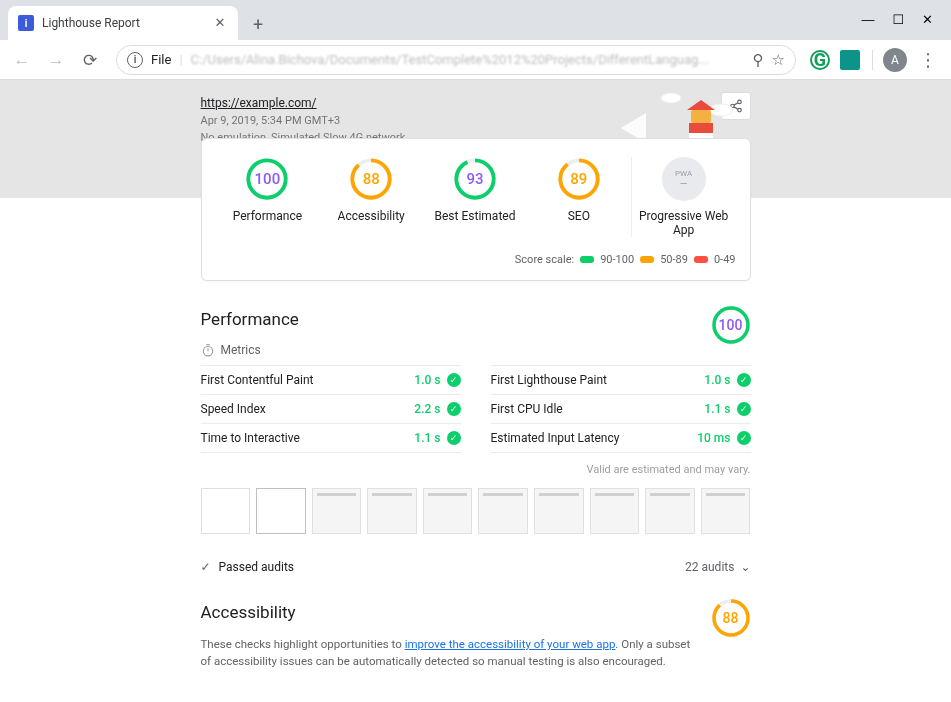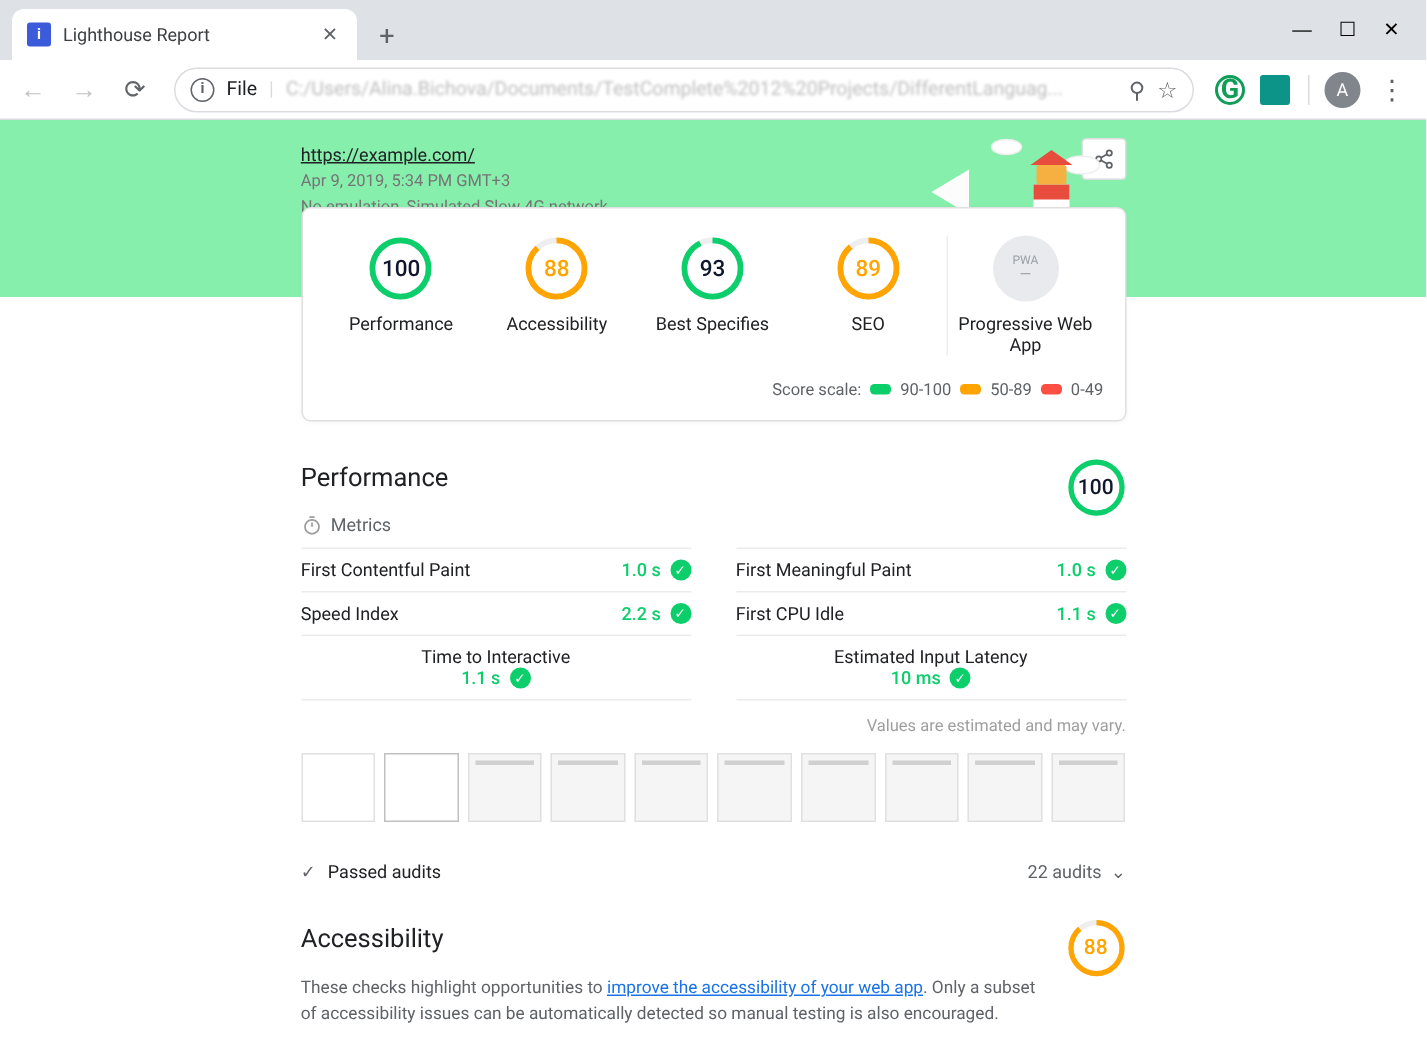--- a/index.html
+++ b/index.html
@@ -28,21 +28,21 @@
 .avatar { width: 24px; height: 24px; border-radius: 50%; background: #80868b; color: #fff; display: flex; align-items: center; justify-content: center; font-size: 12px; }
 .menu-dots { font-size: 18px; color: #5f6368; padding: 0 6px; cursor: pointer; }
 .sep { width: 1px; height: 20px; background: #dadce0; margin: 0 4px; }
 
 
 .viewport { position: absolute; top: 80px; left: 0; right: 0; bottom: 0; overflow-y: auto; }
 .viewport::-webkit-scrollbar { width: 14px; }
 .viewport::-webkit-scrollbar-track { background: #f1f1f1; }
 .viewport::-webkit-scrollbar-thumb { background: #c1c1c1; border-radius: 2px; }
 
-.header-bg { background: #86efac; padding: 12px 0 0 0; position: relative; height: 118px; }
+.header-bg { background: #e5e5e5; padding: 12px 0 0 0; position: relative; height: 118px; }
 .header-inner { width: 550px; margin: 0 auto; position: relative; }
 .report-url { font-size: 12px; text-decoration: underline; color: #202124; }
 .report-meta { font-size: 11px; color: #757575; margin-top: 2px; line-height: 1.4; }
 .share-btn { position: absolute; right: 0; top: 0; width: 30px; height: 28px; border: 1px solid #dadce0; background: #fff; border-radius: 3px; display: flex; align-items: center; justify-content: center; cursor: pointer; }
 
 .lighthouse-img { position: absolute; right: 200px; top: 8px; width: 140px; height: 110px; }
 
 .main { width: 550px; margin: 0 auto; }
 
 .scores-card { background: #fff; border: 1px solid #e0e0e0; border-radius: 6px; margin-top: -60px; position: relative; padding: 18px 14px 14px; box-shadow: 0 1px 3px rgba(0,0,0,0.04); }
@@ -66,21 +66,21 @@
 .section-gauge .gauge { width: 40px; height: 40px; }
 .section-gauge .gauge svg { width: 40px; height: 40px; }
 .section-gauge .gauge-text { width: 40px; height: 40px; font-size: 14px; }
 
 .metrics-header { display: flex; align-items: center; gap: 6px; font-size: 12px; color: #5f6368; margin-bottom: 8px; }
 .metrics-clock { width: 14px; height: 14px; }
 
 .metrics-grid { display: flex; gap: 30px; }
 .metrics-col { flex: 1; }
 .metric-row { display: flex; justify-content: space-between; align-items: center; padding: 7px 0; border-top: 1px solid #ebebeb; font-size: 12px; }
-.metric-row:last-child { border-bottom: 1px solid #ebebeb; flex-direction: column; }
+.metric-row:last-child { border-bottom: 1px solid #ebebeb; }
 .metric-name { color: #202124; }
 .metric-val { display: flex; align-items: center; gap: 6px; }
 .metric-num { color: #0cce6b; font-weight: 500; }
 .check-icon { width: 14px; height: 14px; border-radius: 50%; background: #0cce6b; color: #fff; display: flex; align-items: center; justify-content: center; font-size: 9px; }
 
 .metrics-note { text-align: right; font-size: 11px; color: #9e9e9e; margin-top: 10px; }
 
 .filmstrip { display: flex; gap: 6px; margin-top: 12px; }
 .film-frame { flex: 1; height: 46px; border: 1px solid #e0e0e0; background: #f5f5f5; position: relative; }
 .film-frame.first { background: #fff; }
@@ -90,21 +90,21 @@
 .passed-row { display: flex; align-items: center; justify-content: space-between; margin-top: 26px; font-size: 12px; }
 .passed-left { display: flex; align-items: center; gap: 8px; color: #202124; }
 .passed-chk { color: #5f6368; }
 .passed-right { display: flex; align-items: flex-start; gap: 6px; color: #5f6368; }
 
 .section-desc { font-size: 11.5px; color: #5f6368; line-height: 1.5; margin-top: 4px; margin-bottom: 14px; padding-right: 60px; }
 .section-desc a { color: #1a73e8; text-decoration: underline; }
 
 .subheading { font-size: 12.5px; font-weight: 600; color: #202124; margin-bottom: 8px; }
 
-.green { color: #0f172a; }
+.green { color: #8b5cf6; }
 .orange { color: #ffa400; }
 </style>
 </head>
 <body>
 
 <div class="titlebar">
   <div class="tab">
     <div class="tab-favicon">i</div>
     <div class="tab-title">Lighthouse Report</div>
     <div class="tab-close">✕</div>
@@ -190,21 +190,21 @@
                 <circle cx="20" cy="20" r="17" fill="none" stroke="#eee" stroke-width="3.5"></circle>
                 <circle cx="20" cy="20" r="17" fill="none" stroke="#ffa400" stroke-width="3.5" stroke-dasharray="94 107"></circle>
               </svg><div class="gauge-text orange">88</div></div>
           <div class="score-label">Accessibility</div>
         </div>
         <div class="score-item">
           <div class="gauge"><svg viewBox="0 0 40 40">
                 <circle cx="20" cy="20" r="17" fill="none" stroke="#eee" stroke-width="3.5"></circle>
                 <circle cx="20" cy="20" r="17" fill="none" stroke="#0cce6b" stroke-width="3.5" stroke-dasharray="99 107"></circle>
               </svg><div class="gauge-text green">93</div></div>
-          <div class="score-label">Best Specifies</div>
+          <div class="score-label">Best Estimated</div>
         </div>
         <div class="score-item">
           <div class="gauge"><svg viewBox="0 0 40 40">
                 <circle cx="20" cy="20" r="17" fill="none" stroke="#eee" stroke-width="3.5"></circle>
                 <circle cx="20" cy="20" r="17" fill="none" stroke="#ffa400" stroke-width="3.5" stroke-dasharray="95 107"></circle>
               </svg><div class="gauge-text orange">89</div></div>
           <div class="score-label">SEO</div>
         </div>
         <div class="score-item" style="border-left:1px solid #eee;">
           <div class="pwa-badge">
@@ -260,21 +260,21 @@
             <div class="metric-row">
               <span class="metric-name">Time to Interactive</span>
               <span class="metric-val">
                 <span class="metric-num">1.1 s</span>
                 <span class="check-icon">✓</span>
               </span>
             </div>
           </div>
         <div class="metrics-col" id="metrics-right">
             <div class="metric-row">
-              <span class="metric-name">First Meaningful Paint</span>
+              <span class="metric-name">First Lighthouse Paint</span>
               <span class="metric-val">
                 <span class="metric-num">1.0 s</span>
                 <span class="check-icon">✓</span>
               </span>
             </div>
             <div class="metric-row">
               <span class="metric-name">First CPU Idle</span>
               <span class="metric-val">
                 <span class="metric-num">1.1 s</span>
                 <span class="check-icon">✓</span>
@@ -282,21 +282,21 @@
             </div>
             <div class="metric-row">
               <span class="metric-name">Estimated Input Latency</span>
               <span class="metric-val">
                 <span class="metric-num">10 ms</span>
                 <span class="check-icon">✓</span>
               </span>
             </div>
           </div>
       </div>
-      <div class="metrics-note">Values are estimated and may vary.</div>
+      <div class="metrics-note">Valid are estimated and may vary.</div>
       <div class="filmstrip">
         <div class="film-frame first"></div>
         <div class="film-frame first" style="border-color:#c0c0c0;"></div>
         <div class="film-frame"></div>
         <div class="film-frame"></div>
         <div class="film-frame"></div>
         <div class="film-frame"></div>
         <div class="film-frame"></div>
         <div class="film-frame"></div>
         <div class="film-frame"></div>

